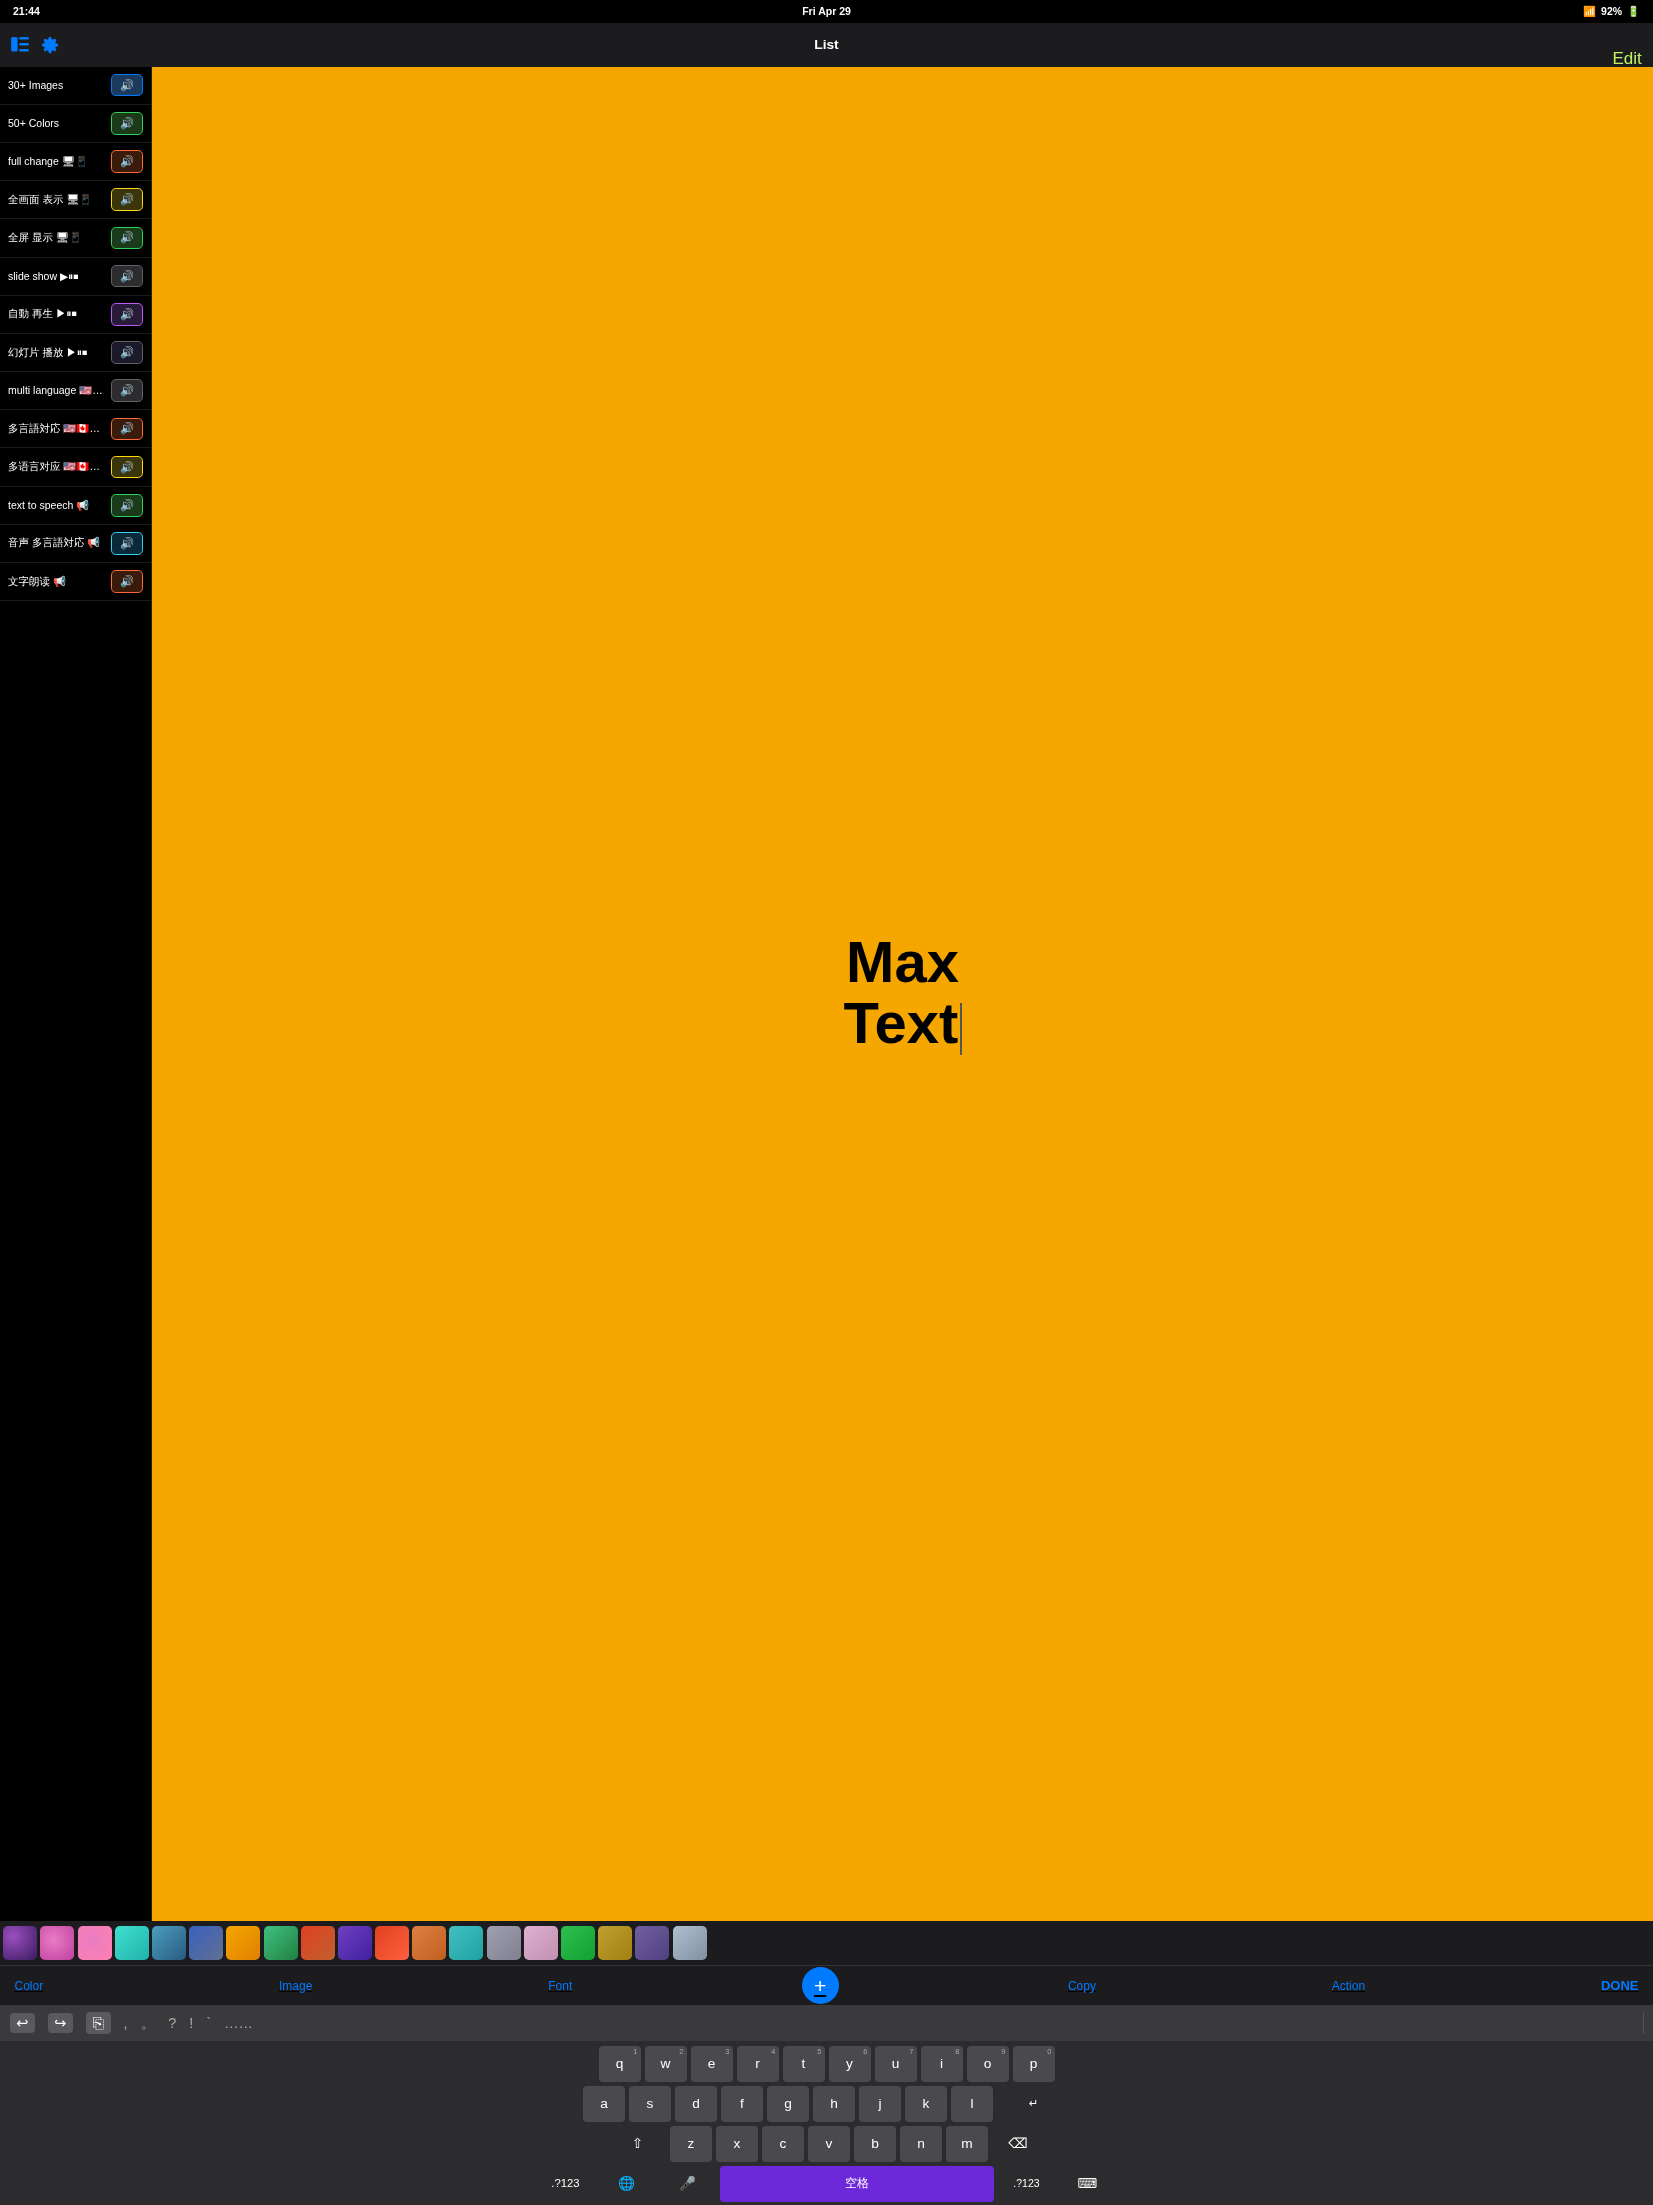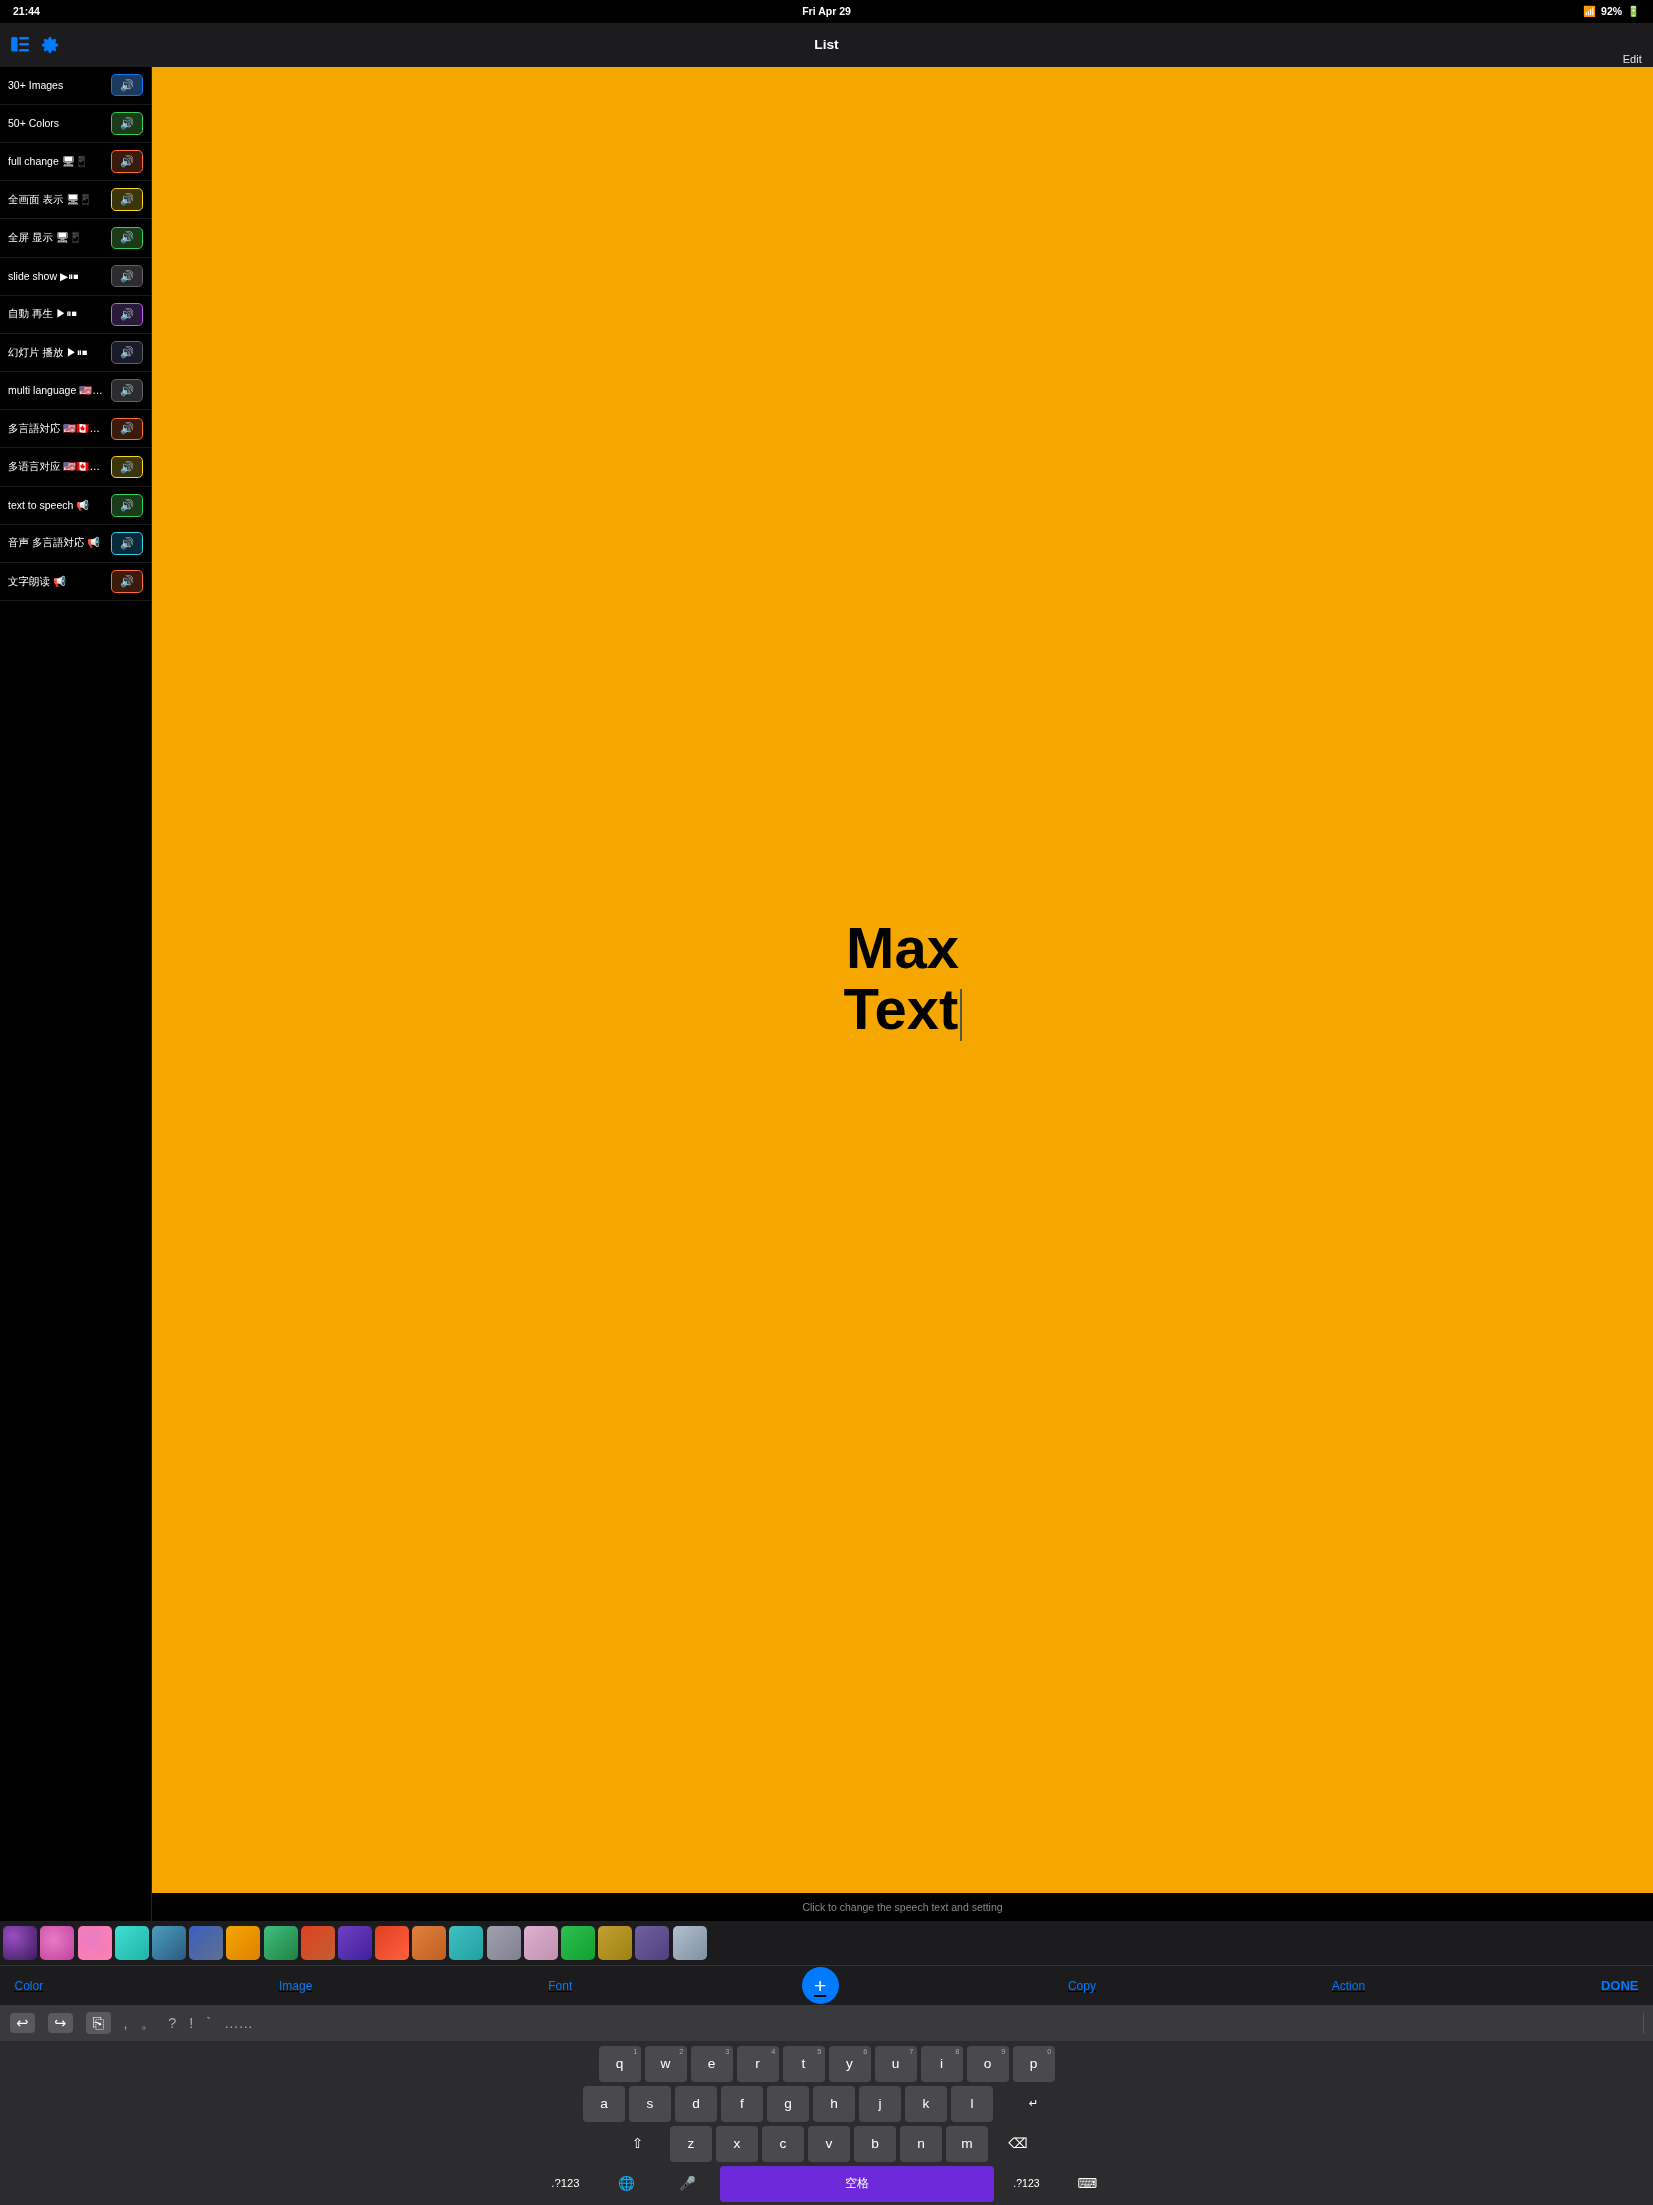--- a/index.html
+++ b/index.html
@@ -51,22 +51,22 @@
     }
     .nav-bar .nav-title {
       color: #fff;
       font-size: 13.7px;
       font-weight: 600;
       position: absolute;
       left: 50%;
       transform: translateX(-50%);
     }
     .nav-bar .nav-edit {
-      color: #e5e5e5;
-      font-size: 11px;
+      color: #bef264;
+      font-size: 17px;
       margin-top: 28px;
     }
 
     
     .main-area {
       display: flex;
       flex: 1;
       overflow: hidden;
       min-height: 0;
     }
@@ -403,21 +403,20 @@
         </div>
       </div>
     </div>
 
   <div class="preview-area">
     <div class="preview-image">
       <div class="preview-text">
         Max<br>Text<span class="cursor-line"></span>
       </div>
     </div>
-    <div class="preview-hint">Click to change the speech text and setting</div>
   </div>
 
 </div>
 
 <div class="color-strip">
 
 <div class="color-swatch" style="background: radial-gradient(circle at 30% 30%, rgb(155, 79, 192), rgb(58, 26, 96));"></div>
     <div class="color-swatch" style="background: radial-gradient(circle at 40% 40%, rgb(232, 124, 195), rgb(192, 64, 160));"></div>
     <div class="color-swatch" style="background: radial-gradient(circle at 40% 40%, rgb(232, 124, 195), rgb(255, 128, 176));"></div>
     <div class="color-swatch" style="background: linear-gradient(135deg, rgb(64, 224, 208), rgb(32, 178, 170));"></div>

